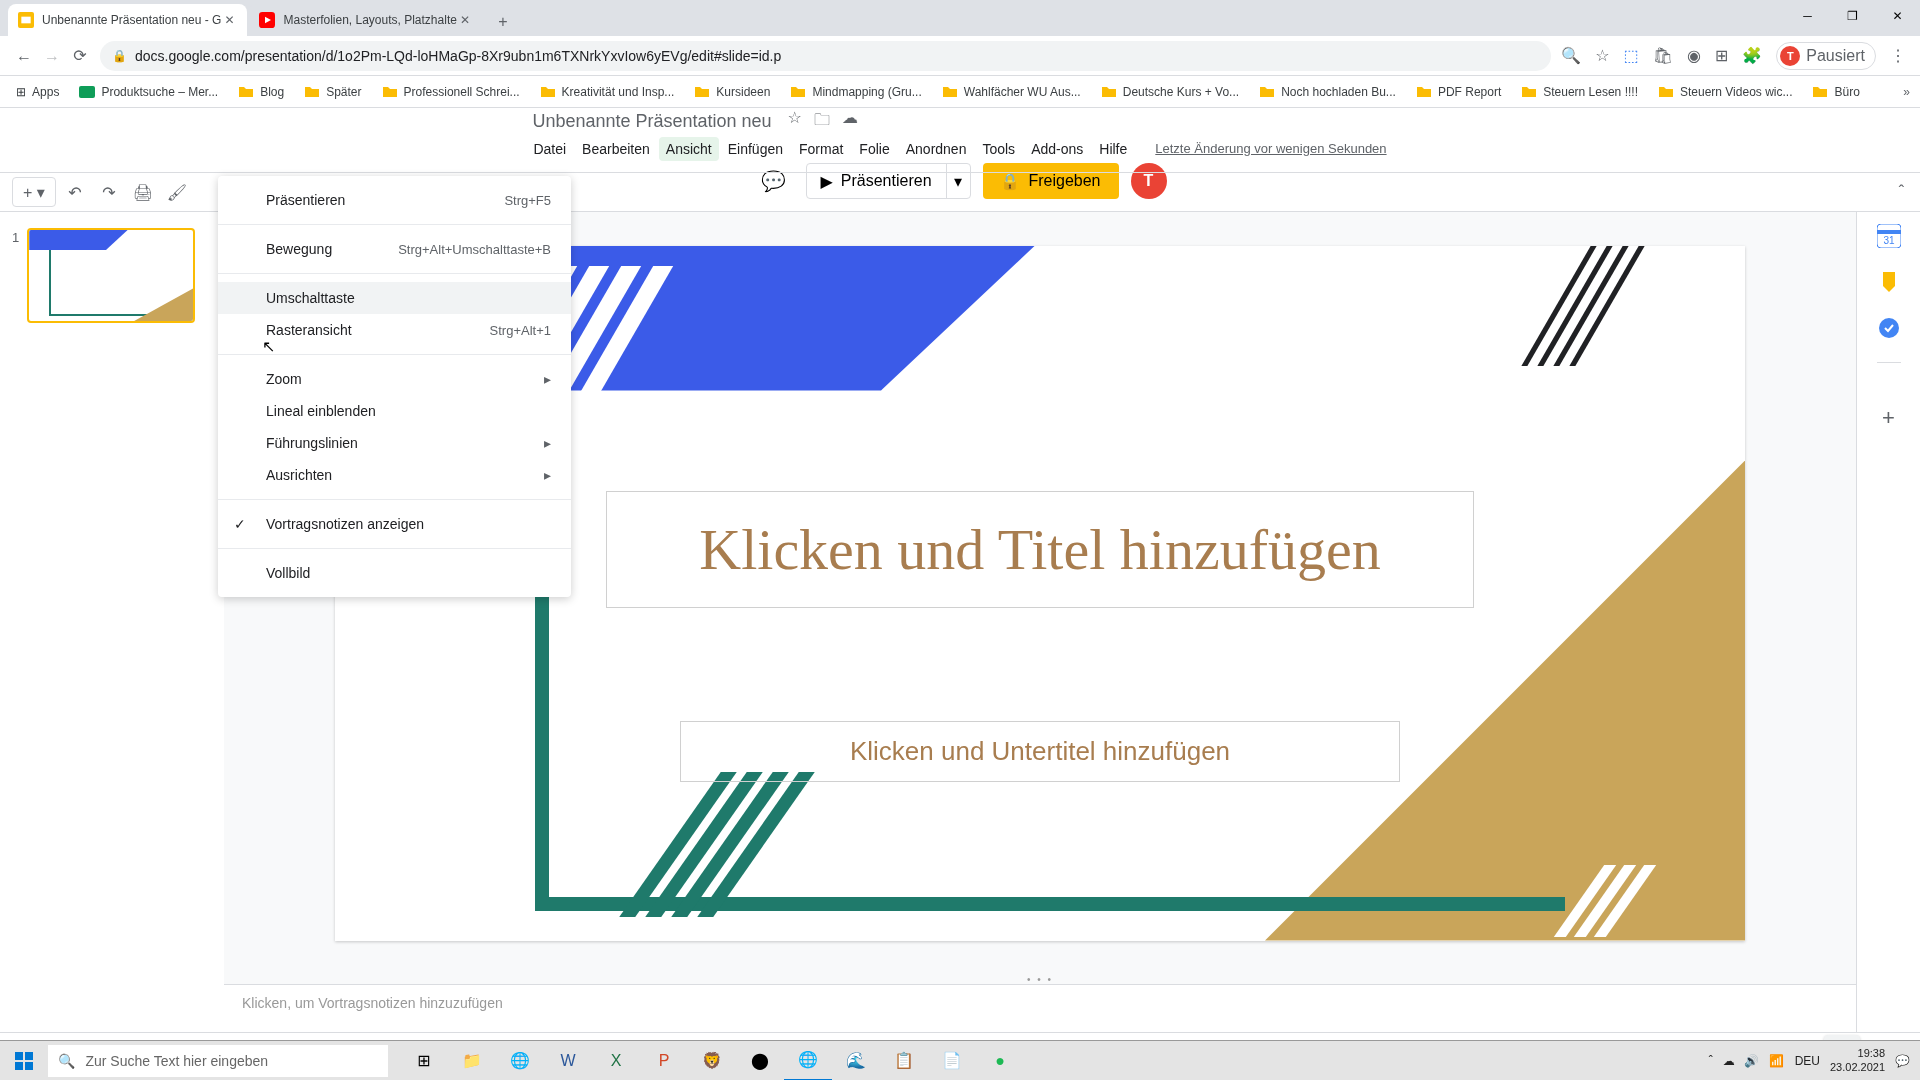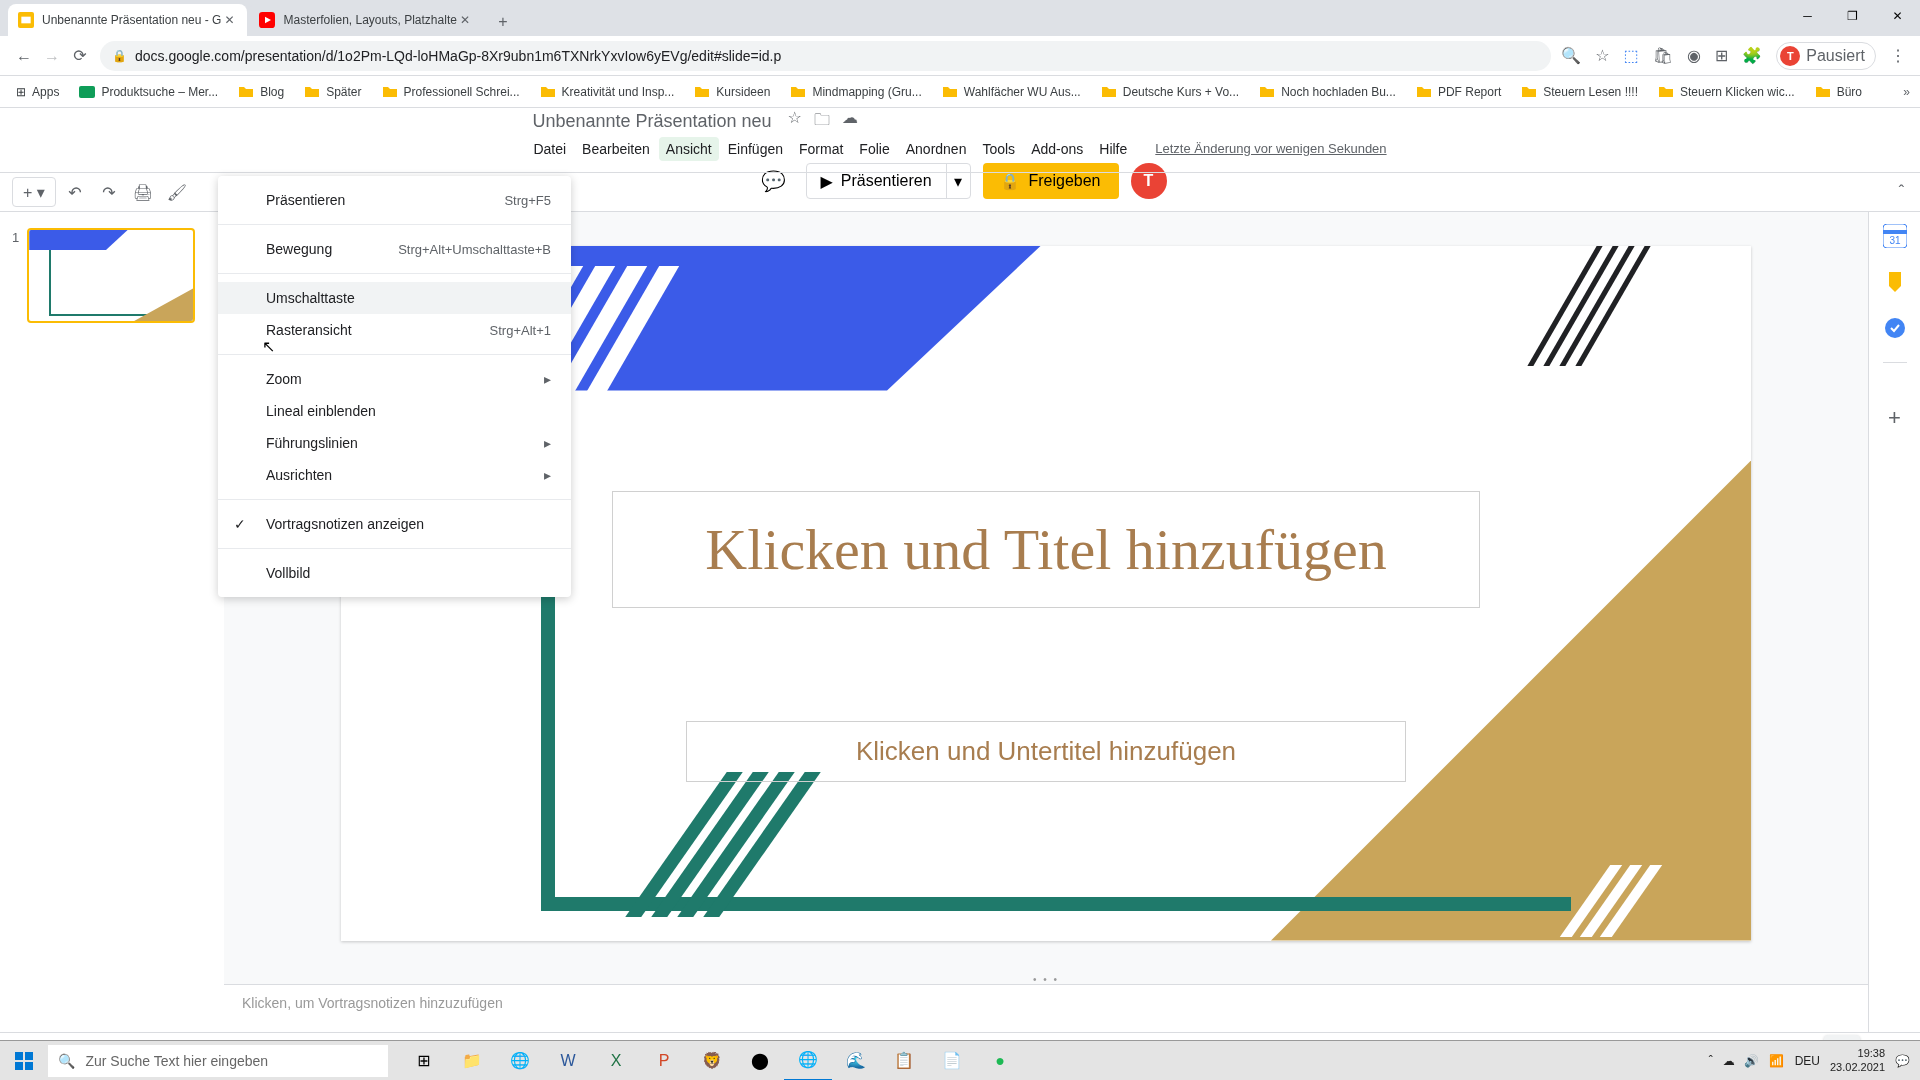--- a/index.html
+++ b/index.html
@@ -51,21 +51,21 @@
 .profile-avatar { width: 36px; height: 36px; border-radius: 50%; background: #ea4335; color: #fff; display: flex; align-items: center; justify-content: center; font-weight: bold; }
 
 
 .toolbar { height: 40px; border-top: 1px solid #dadce0; border-bottom: 1px solid #dadce0; display: flex; align-items: center; padding: 0 12px; gap: 4px; position: relative; }
 .toolbar .tb-btn { width: 30px; height: 30px; display: flex; align-items: center; justify-content: center; color: #5f6368; border-radius: 4px; }
 .toolbar .tb-plus { width: 44px; border: 1px solid #dadce0; }
 .toolbar .collapse { position: absolute; right: 16px; color: #5f6368; }
 
 
 .main { display: flex; height: 820px; }
-.side-panel { width: 52px; border-left: 1px solid #dadce0; display: flex; flex-direction: column; align-items: center; padding-top: 12px; gap: 22px; }
+.side-panel { width: 64px; border-left: 1px solid #dadce0; display: flex; flex-direction: column; align-items: center; padding-top: 12px; gap: 22px; }
 .side-panel .sp-icon { width: 24px; height: 24px; }
 .side-panel .sp-plus { margin-top: 20px; color: #5f6368; font-size: 22px; }
 
 .filmstrip { width: 224px; padding: 16px 12px; display: flex; flex-direction: column; }
 .slide-thumb-row { display: flex; gap: 8px; }
 .slide-num { font-size: 13px; color: #5f6368; padding-top: 2px; }
 .slide-thumb { width: 168px; height: 95px; border: 2px solid #fbbc04; border-radius: 4px; background: #fff; position: relative; overflow: hidden; }
 
 .canvas-area { flex: 1; display: flex; flex-direction: column; background: #f8f9fa; }
 .canvas-wrap { flex: 1; display: flex; align-items: center; justify-content: center; padding: 20px; }
@@ -245,21 +245,21 @@
   <div class="bm">
       <svg class="bm-icon" viewBox="0 0 16 16">
         <path d="M1 3 L6 3 L8 5 L15 5 L15 13 L1 13 Z" fill="#fbbc04"></path>
       </svg>
       <span>Steuern Lesen !!!!</span>
     </div>
   <div class="bm">
       <svg class="bm-icon" viewBox="0 0 16 16">
         <path d="M1 3 L6 3 L8 5 L15 5 L15 13 L1 13 Z" fill="#fbbc04"></path>
       </svg>
-      <span>Steuern Klicken wic...</span>
+      <span>Steuern Videos wic...</span>
     </div>
   <div class="bm">
       <svg class="bm-icon" viewBox="0 0 16 16">
         <path d="M1 3 L6 3 L8 5 L15 5 L15 13 L1 13 Z" fill="#fbbc04"></path>
       </svg>
       <span>Büro</span>
     </div>
   <span class="more">»</span>
 </div>
 

